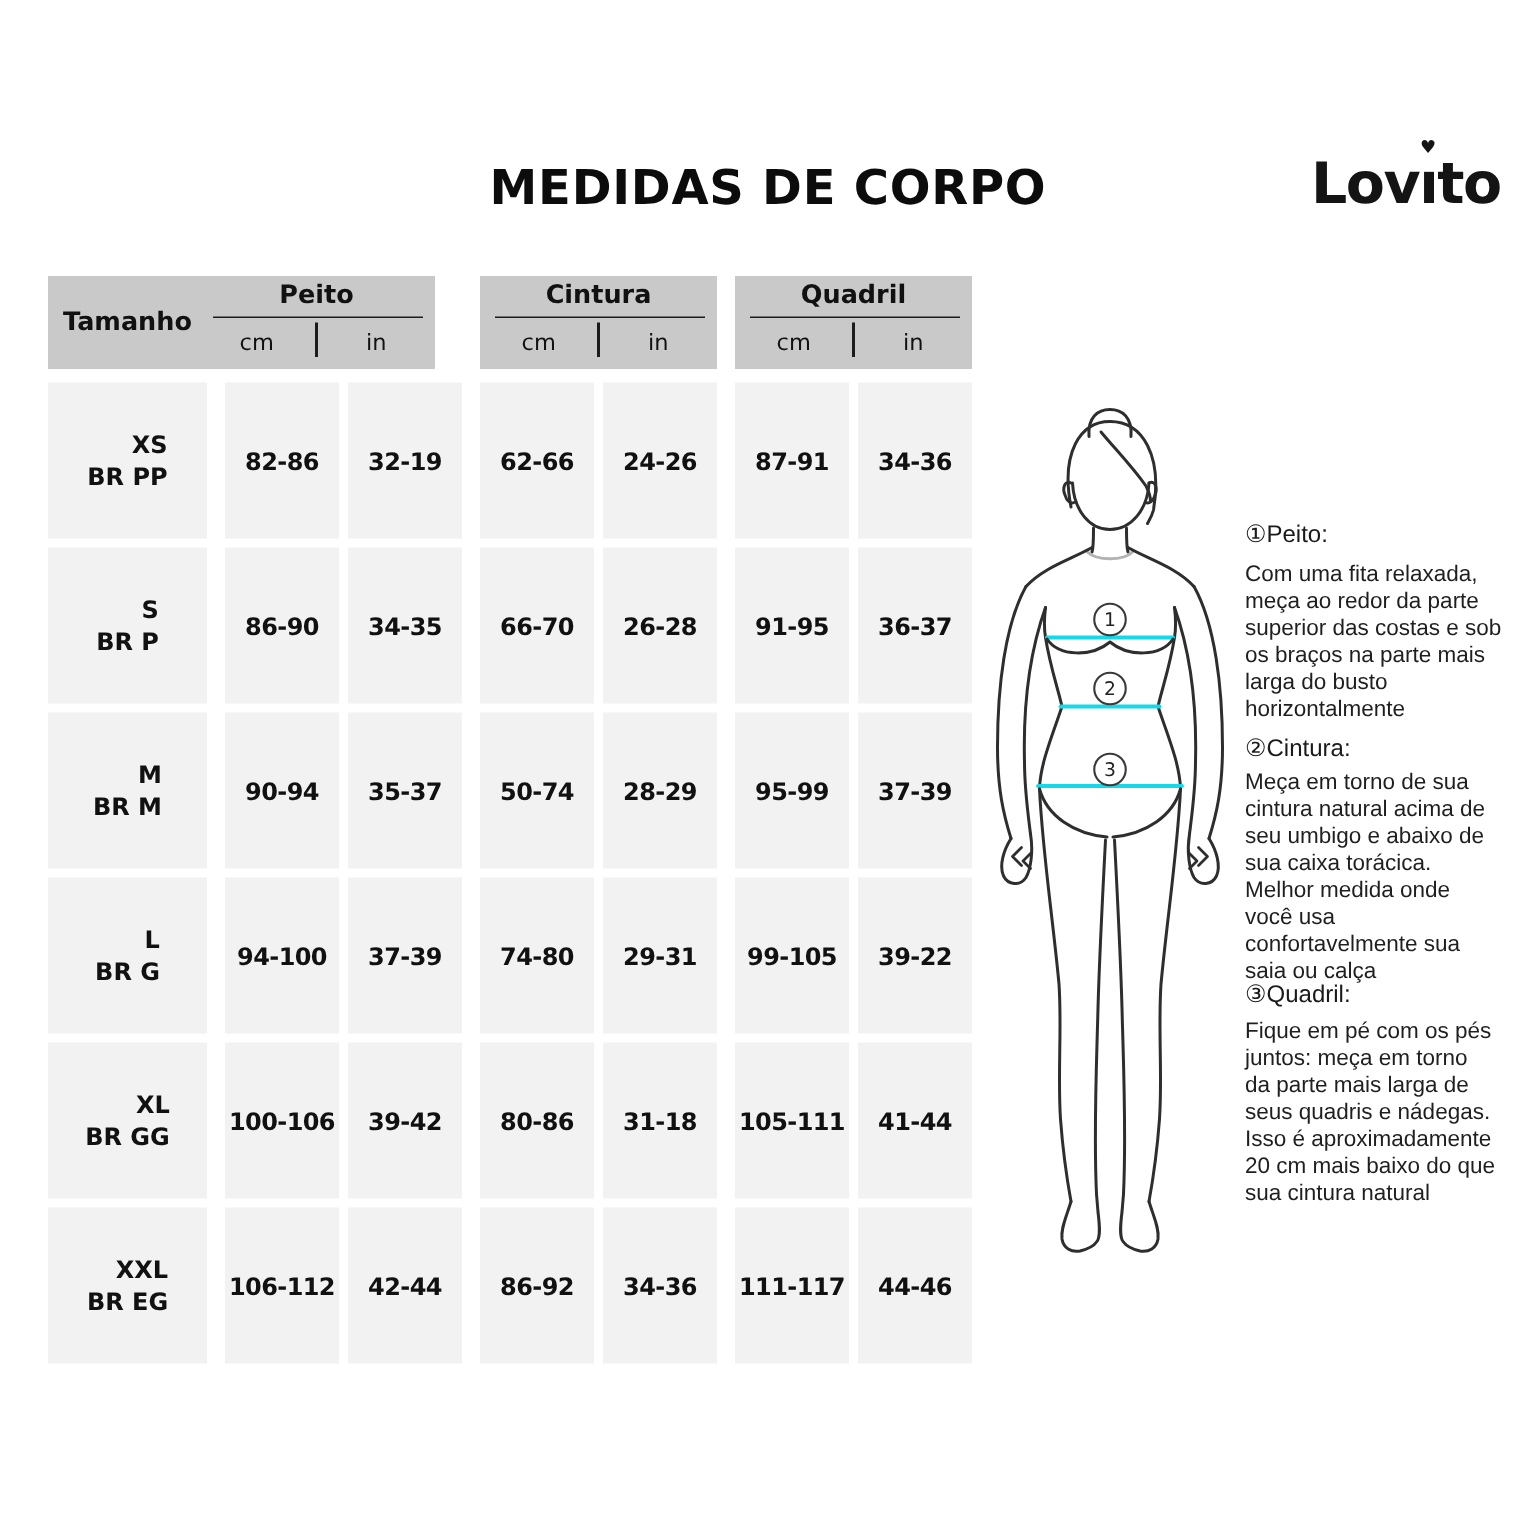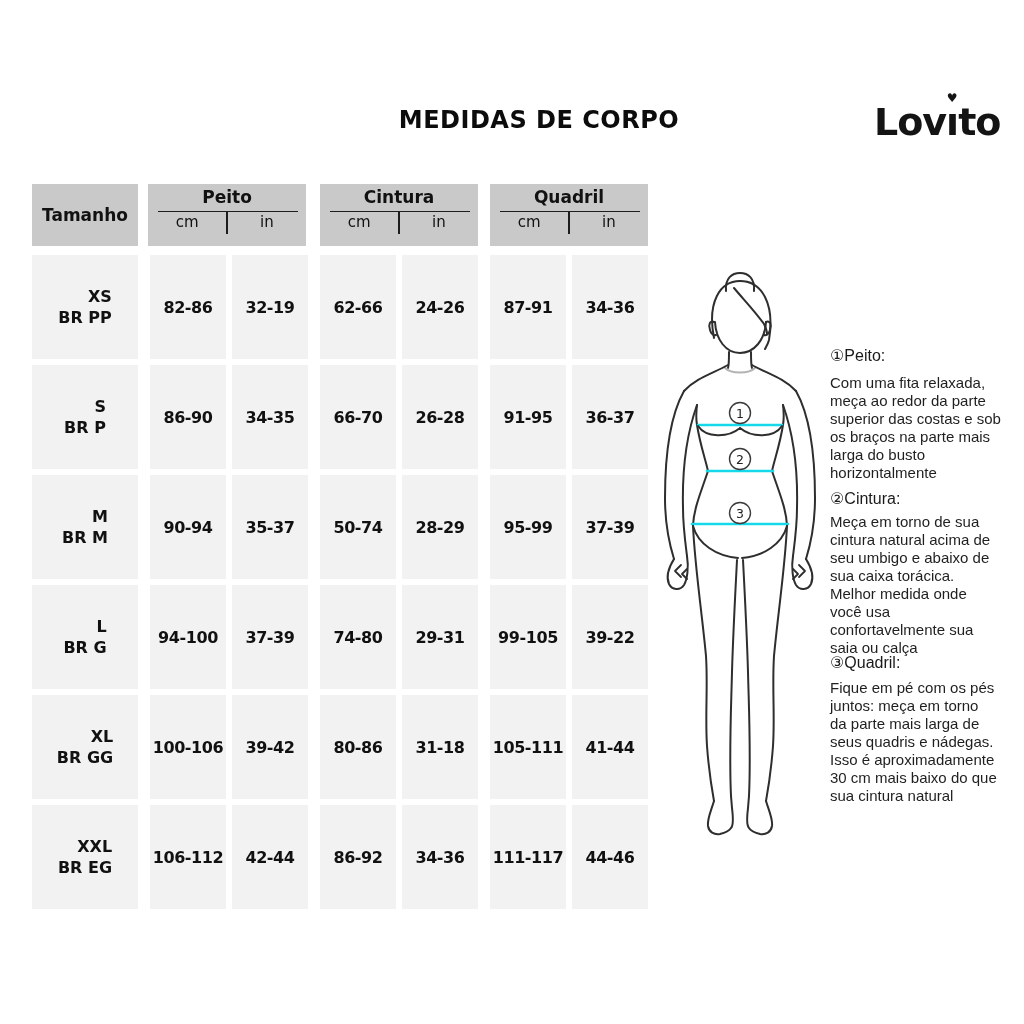--- a/index.html
+++ b/index.html
@@ -2,43 +2,43 @@
 <html><head>
 <meta charset="utf-8">
 <style>
   html,body{margin:0;padding:0;}
   body{
     width:1024px;height:1024px;background:#ffffff;position:relative;
     font-family:"DejaVu Sans",sans-serif;color:#111;overflow:hidden;
   }
   .title{
     position:absolute;top:106px;left:50%;transform:translateX(-50%);
-    font-size:24px;font-weight:bold;letter-spacing:0.5px;color:#0c0c0c;white-space:nowrap;margin-left:27px;
+    font-size:32px;font-weight:bold;letter-spacing:0.5px;color:#0c0c0c;white-space:nowrap;
   }
   .logo{
     position:absolute;top:100px;left:874px;font-size:38px;font-weight:bold;
     letter-spacing:-1px;color:#141414;white-space:nowrap;
   }
   .logo-i{position:relative;display:inline-block;}
   .logo-heart{
     position:absolute;top:-8px;left:50%;transform:translateX(-50%);
     font-size:12px;letter-spacing:0;line-height:12px;
   }
   
   .hbox{
     position:absolute;top:184px;height:62px;background:#c9c9c9;box-sizing:border-box;
   }
   .hbox.tam{left:32px;width:106px;display:flex;align-items:center;justify-content:center;
     font-size:17px;font-weight:bold;}
   .hbox.grp{width:158px;}
-  .g0{left:148px;} .g1{left:320px;} .g2{left:490px;}
+  .g0{left:132px;} .g1{left:320px;} .g2{left:490px;}
   .glabel{position:absolute;top:3px;left:0;right:0;text-align:center;
     font-size:17px;font-weight:bold;}
   .gline{position:absolute;top:27px;left:10px;right:8px;border-top:1.6px solid #1c1c1c;}
-  .gunits{position:absolute;top:29px;left:0;right:0;bottom:4px;display:flex;}
+  .gunits{position:absolute;top:29px;left:0;right:0;bottom:4px;display:flex;align-items:center;}
   .gunits .unit{flex:1;text-align:center;font-size:15px;font-weight:500;}
   .udiv{width:1.6px;height:23px;background:#1c1c1c;margin-top:-2px;}
   .cell{
     position:absolute;width:76px;height:104px;background:#f2f2f2;
     display:flex;align-items:center;justify-content:center;
     font-size:16px;font-weight:bold;letter-spacing:-0.4px;white-space:nowrap;
   }
   .cell.size{width:106px;white-space:pre-line;text-align:right;line-height:21px;letter-spacing:0;}
   .r0{top:255px}.r1{top:365px}.r2{top:475px}.r3{top:585px}.r4{top:695px}.r5{top:805px}
   .c0{left:32px}.c1{left:150px}.c2{left:232px}.c3{left:320px}.c4{left:402px}.c5{left:490px}.c6{left:572px}
@@ -220,14 +220,14 @@
 Melhor medida onde
 você usa
 confortavelmente sua
 saia ou calça</div>
 <div class="instr-h h3">③Quadril:</div>
 <div class="instr-b b3">Fique em pé com os pés
 juntos: meça em torno
 da parte mais larga de
 seus quadris e nádegas.
 Isso é aproximadamente
-30 cm mais baixo do que
+20 cm mais baixo do que
 sua cintura natural</div>
 
 </body></html>

